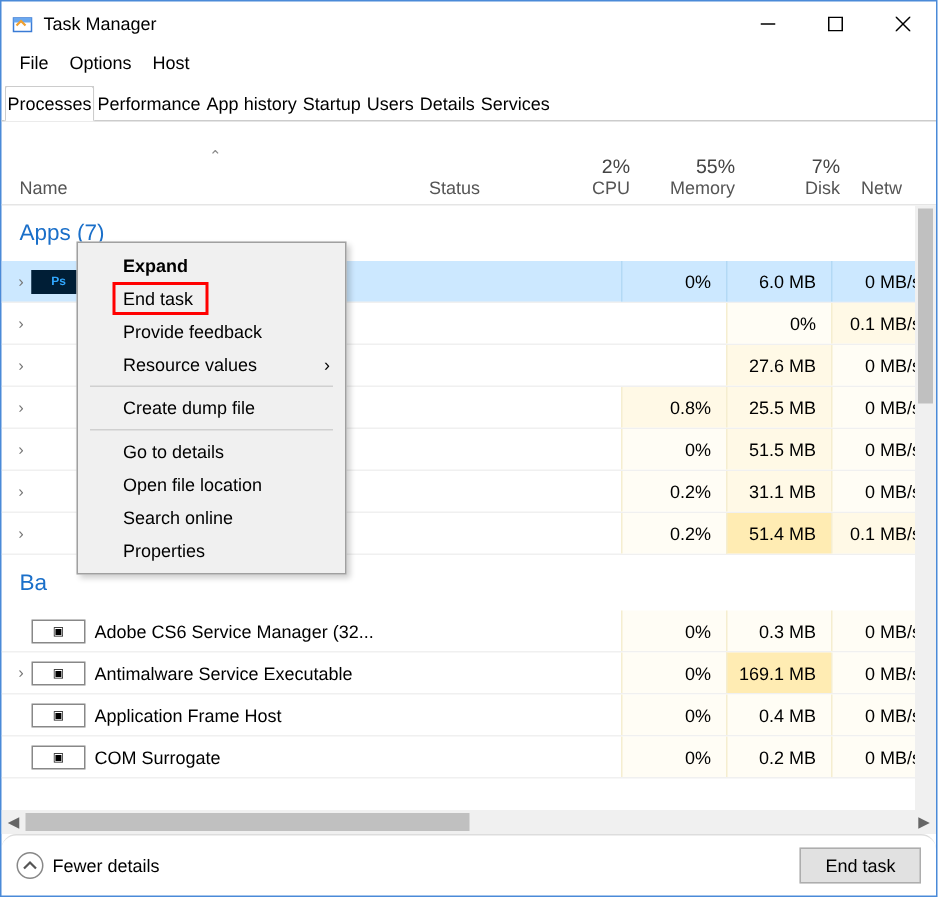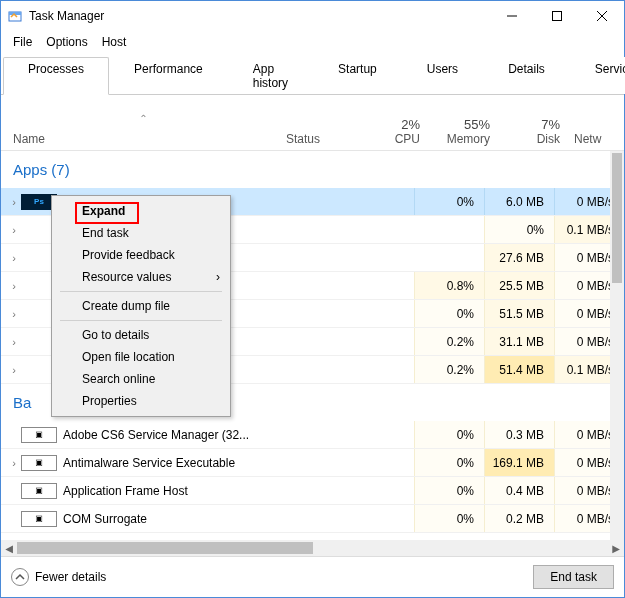--- a/index.html
+++ b/index.html
@@ -6,21 +6,21 @@
   body { background: #fff; }
   .window { width: 625px; height: 598px; border: 1px solid #4a8ad8; background: #fff; position: relative; display: flex; flex-direction: column; }
   .titlebar { display: flex; align-items: center; height: 30px; padding-left: 6px; }
   .title-icon { width: 16px; height: 16px; margin-right: 6px; display: inline-flex; align-items: center; justify-content: center; }
   .title-text { flex: 1; font-size: 12px; }
   .winbtns { display: flex; }
   .winbtn { width: 45px; height: 30px; display: flex; align-items: center; justify-content: center; cursor: pointer; }
   .menubar { display: flex; gap: 2px; padding: 2px 6px; }
   .menubar span { padding: 2px 6px; cursor: pointer; }
   .tabs { display: flex; border-bottom: 1px solid #ccc; padding-left: 2px; margin-top: 4px; }
-  .tab { padding: 4px 24px; border: 1px solid transparent; border-bottom: none; cursor: pointer; background: #fff; }
+  .tab { padding: 4px 1px; border: 1px solid transparent; border-bottom: none; cursor: pointer; background: #fff; }
   .tab.active { border: 1px solid #ccc; border-bottom: 1px solid #fff; margin-bottom: -1px; border-top-left-radius: 2px; border-top-right-radius: 2px; }
   .content { flex: 1; overflow: hidden; position: relative; display: flex; flex-direction: column; }
   .header-row { display: flex; border-bottom: 1px solid #e5e5e5; padding-left: 6px; padding-right: 14px; align-items: flex-end; height: 56px; }
   .col-name { flex: 1; padding: 4px 6px; color: #555; cursor: pointer; }
   .col-status { width: 80px; padding: 4px 6px; color: #555; cursor: pointer; }
   .col { width: 70px; text-align: right; padding: 4px 10px 4px 4px; color: #555; cursor: pointer; }
   .col .pct { display: block; font-size: 13px; color: #444; }
   .col-netw { width: 40px; padding: 4px 0 4px 4px; color: #555; cursor: pointer; overflow: hidden; white-space: nowrap; }
   .sort-chevron { text-align: center; color: #888; font-size: 10px; margin-bottom: 8px; }
   .body { flex: 1; overflow: auto; position: relative; }
@@ -30,21 +30,21 @@
   .chev { width: 14px; color: #777; cursor: pointer; text-align: center; font-size: 11px; }
   .proc-icon { width: 36px; height: 16px; margin-right: 6px; border: 1px solid #888; display: inline-flex; align-items: center; justify-content: center; font-size: 8px; background: #fff; }
   .proc-name { flex: 1; white-space: nowrap; overflow: hidden; text-overflow: ellipsis; }
   .cell { width: 70px; text-align: right; padding-right: 10px; background: #fff9e6; height: 100%; line-height: 28px; border-left: 1px solid #f5eed0; }
   .cell.shade0 { background: #fffdf5; }
   .cell.shade1 { background: #fff9e6; }
   .cell.shade2 { background: #ffecb3; }
   .cell.shade-sel { background: #cce8ff; border-left: 1px solid #b3d9f5; }
   .scrollbar-v { position: absolute; right: 0; top: 0; bottom: 0; width: 14px; background: #f0f0f0; }
   .scrollbar-thumb { position: absolute; top: 2px; right: 2px; width: 10px; height: 130px; background: #c0c0c0; }
-  .footer { border-top: 1px solid #ddd; padding: 8px 10px; display: flex; align-items: center; }
+  .footer { border-top: 1px solid #ddd; padding: 8px 10px; display: flex; align-items: center; border-radius: 10px; }
   .fewer { display: flex; align-items: center; gap: 6px; cursor: pointer; }
   .fewer-circle { width: 18px; height: 18px; border: 1px solid #888; border-radius: 50%; display: flex; align-items: center; justify-content: center; }
   .end-task-btn { margin-left: auto; padding: 4px 16px; border: 1px solid #adadad; background: #e1e1e1; cursor: pointer; }
   .context-menu { position: absolute; background: #f0f0f0; border: 1px solid #a0a0a0; width: 180px; padding: 4px 0; box-shadow: 2px 2px 4px rgba(0,0,0,0.2); }
   .context-menu .mitem { padding: 4px 12px 4px 30px; cursor: pointer; position: relative; }
   .context-menu .mitem.bold { font-weight: bold; }
   .context-menu .sep { height: 1px; background: #d0d0d0; margin: 3px 8px; }
   .context-menu .submenu::after { content: "›"; position: absolute; right: 10px; }
   .highlight-box { position: absolute; border: 2px solid red; pointer-events: none; }
   .hscroll { height: 16px; background: #f0f0f0; display:flex; align-items:center; }
@@ -199,21 +199,21 @@
             <span class="cell shade0">0%</span>
             <span class="cell shade0">0.2 MB</span>
             <span class="cell shade0">0 MB/s</span>
           </div>
         </div>
 
       <div class="scrollbar-v">
         <div class="scrollbar-thumb"></div>
       </div>
 
-      <div class="context-menu" style="left:50px; top:44px;">
+      <div class="context-menu" style="left:50px; top:24px;">
         <div class="mitem bold">Expand</div>
         <div class="mitem">End task</div>
         <div class="mitem">Provide feedback</div>
         <div class="mitem submenu">Resource values</div>
         <div class="sep"></div>
         <div class="mitem">Create dump file</div>
         <div class="sep"></div>
         <div class="mitem">Go to details</div>
         <div class="mitem">Open file location</div>
         <div class="mitem">Search online</div>

